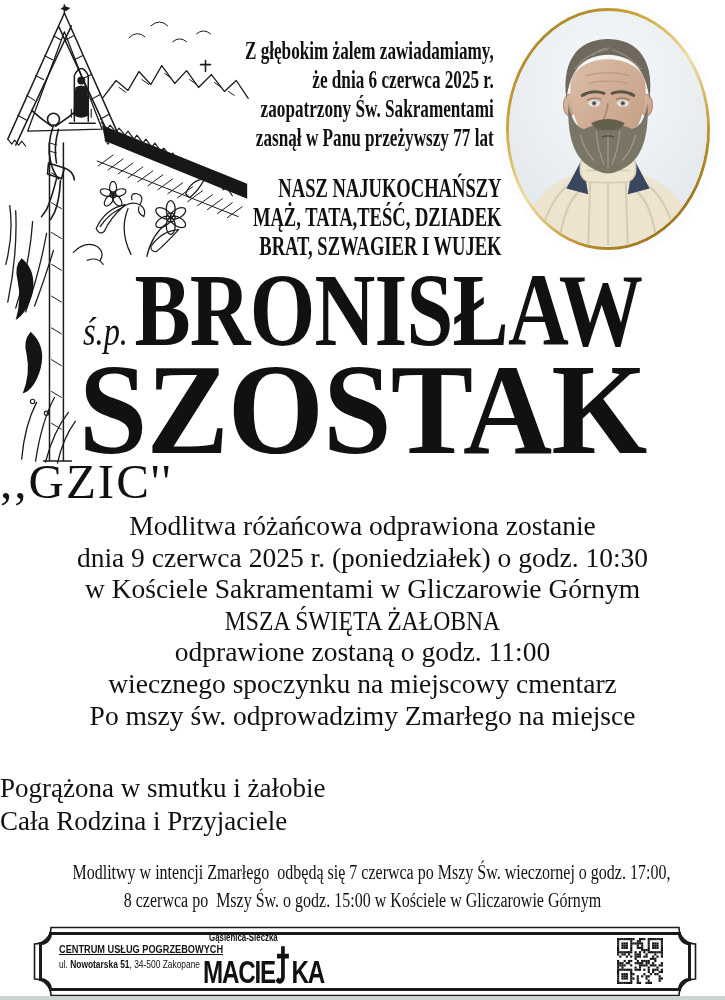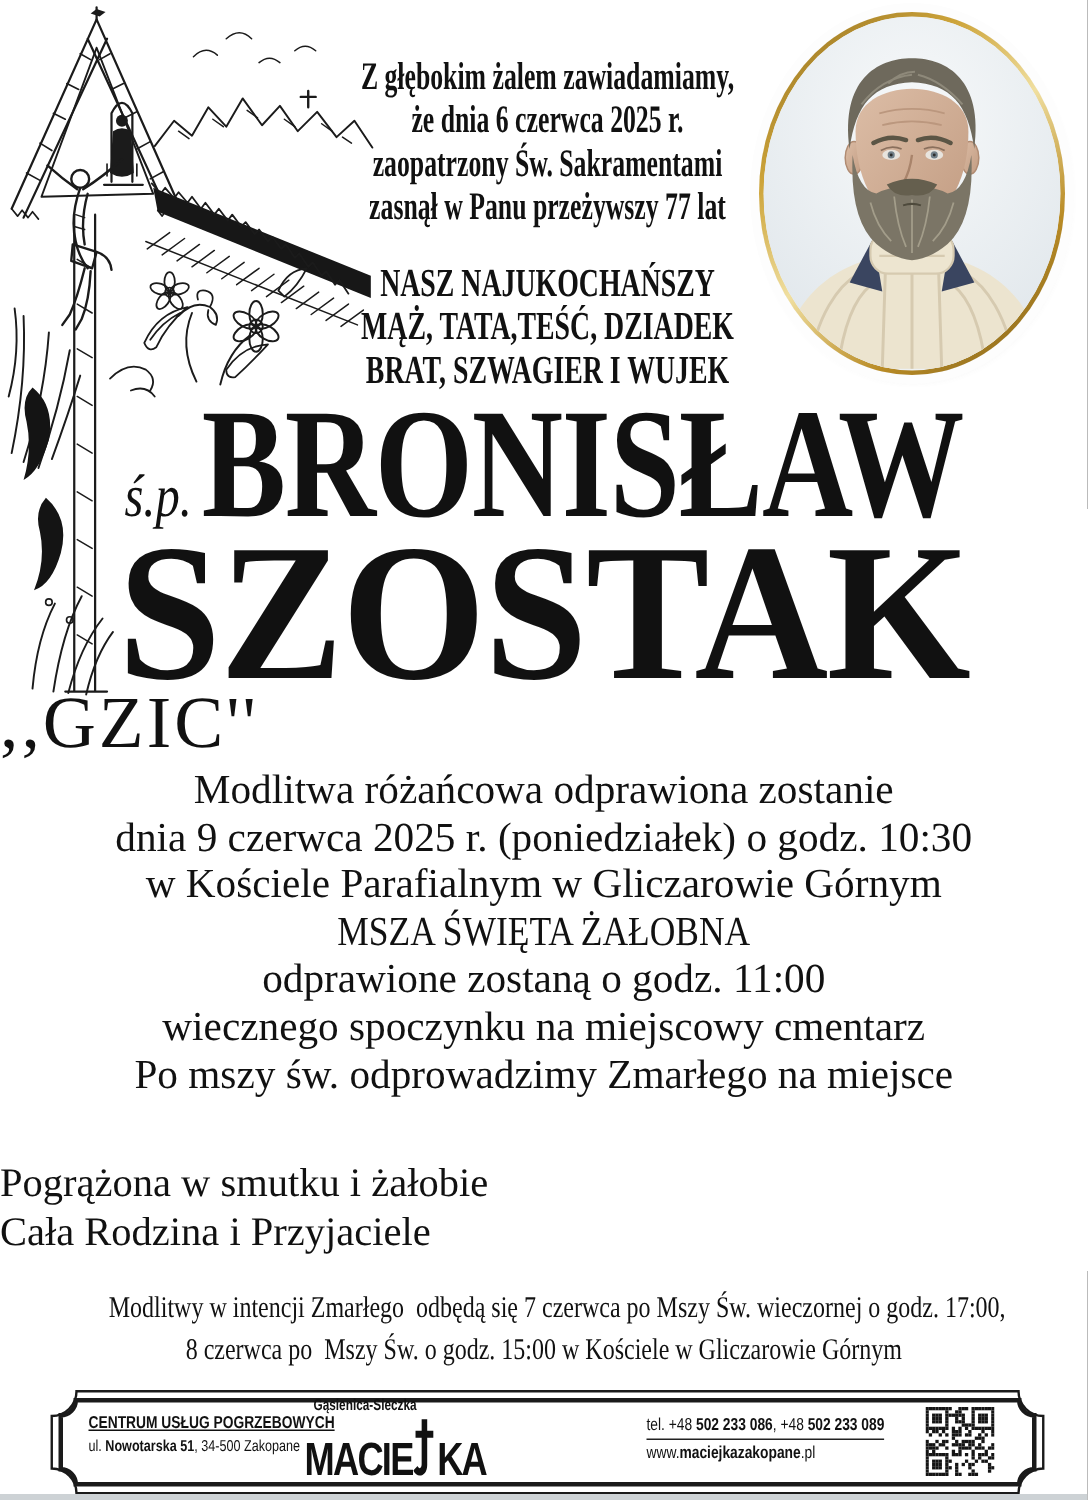--- a/index.html
+++ b/index.html
@@ -1,21 +1,21 @@
 <!DOCTYPE html>
 <html><head>
 <meta charset="utf-8">
 <style>
   html,body{margin:0;padding:0;background:#888;}
   .page{position:relative;width:725px;height:1000px;background:#ffffff;overflow:hidden;
         font-family:"Liberation Serif","DejaVu Serif",serif;color:#111;margin:0 auto;}
   
   .art{position:absolute;left:0;top:4px;width:252px;height:462px;}
   
-  .announce{position:absolute;left:170px;top:36px;width:390px;text-align:center;font-weight:bold;}
+  .announce{position:absolute;left:170px;top:36px;width:390px;text-align:right;font-weight:bold;}
   .aline{white-space:pre;font-size:26px;line-height:29px;transform:scaleX(.66);transform-origin:50% 50%;}
   .relations{margin-top:22px;}
   .rline{white-space:pre;font-size:26.5px;line-height:29px;transform:scaleX(.70);transform-origin:50% 50%;}
   
   .photo{position:absolute;left:506px;top:8px;}
   .photo-gold{width:204px;height:242px;border-radius:50%;padding:3px;box-sizing:border-box;
      background:linear-gradient(140deg,#8f6c1e,#cda43a 28%,#f0dfa0 50%,#b98b25 74%,#7d601c);
      box-shadow:0 0 0 6px #fdfdfd,1px 2px 6px rgba(110,110,110,.35);}
   .photo-in{width:100%;height:100%;border-radius:50%;overflow:hidden;background:#eef1f3;}
   .photo-in svg{display:block;width:100%;height:100%;}
@@ -198,21 +198,21 @@
     </div>
   </div>
 
   <div class="line1"><span class="sp">ś.p.</span><span class="fname">BRONISŁAW</span></div>
   <div class="lnamew"><span class="lname">SZOSTAK</span></div>
   <div class="nick">,,GZIC''</div>
 
   <div class="ceremony">
     <div class="cline">Modlitwa różańcowa odprawiona zostanie</div>
     <div class="cline">dnia 9 czerwca 2025 r. (poniedziałek) o godz. 10:30</div>
-    <div class="cline">w Kościele Parafialnym w Gliczarowie Górnym</div>
+    <div class="cline">w Kościele Sakramentami w Gliczarowie Górnym</div>
     <div class="cline tight">MSZA ŚWIĘTA ŻAŁOBNA</div>
     <div class="cline">odprawione zostaną o godz. 11:00</div>
     <div class="cline">wiecznego spoczynku na miejscowy cmentarz</div>
     <div class="cline">Po mszy św. odprowadzimy Zmarłego na miejsce</div>
   </div>
 
   <div class="signature">
     <div class="sline">Pogrążona w smutku i żałobie</div>
     <div class="sline">Cała Rodzina i Przyjaciele</div>
   </div>
@@ -233,24 +233,20 @@
     </div>
     <div class="f-logo">
       <div class="f-brandtop">Gąsienica-Sieczka</div>
       <div class="f-brandrow">
         <span class="f-brand">MACIE</span>
         <svg class="f-cross" width="19" height="50" viewBox="0 0 20 52">
           <path d="M7.5 2 h5 v8 h5.5 v5 h-5.5 v19 c0 8 -9 10 -12.5 4 l3.8 -3.2 c1.5 2.5 3.7 1.6 3.7 -1.2 v-18.6 h-5.5 v-5 h5.5 z" fill="#111"></path>
         </svg>
         <span class="f-brand">KA</span>
       </div>
-    </div>
-    <div class="f-contact">
-      <div class="f-tel"><span>tel. +48 </span><span class="bold">502 233 086</span><span>, +48 </span><span class="bold">502 233 089</span></div>
-      <div class="f-web"><span>www.</span><span class="bold">maciejkazakopane</span><span>.pl</span></div>
     </div>
     <svg id="qr" class="f-qr" viewBox="0 0 42 42">
         <rect width="42" height="42" fill="#ffffff"></rect>
         <rect x="0" y="0" width="2" height="2"></rect>
         <rect x="2" y="0" width="2" height="2"></rect>
         <rect x="4" y="0" width="2" height="2"></rect>
         <rect x="6" y="0" width="2" height="2"></rect>
         <rect x="8" y="0" width="2" height="2"></rect>
         <rect x="10" y="0" width="2" height="2"></rect>
         <rect x="12" y="0" width="2" height="2"></rect>

